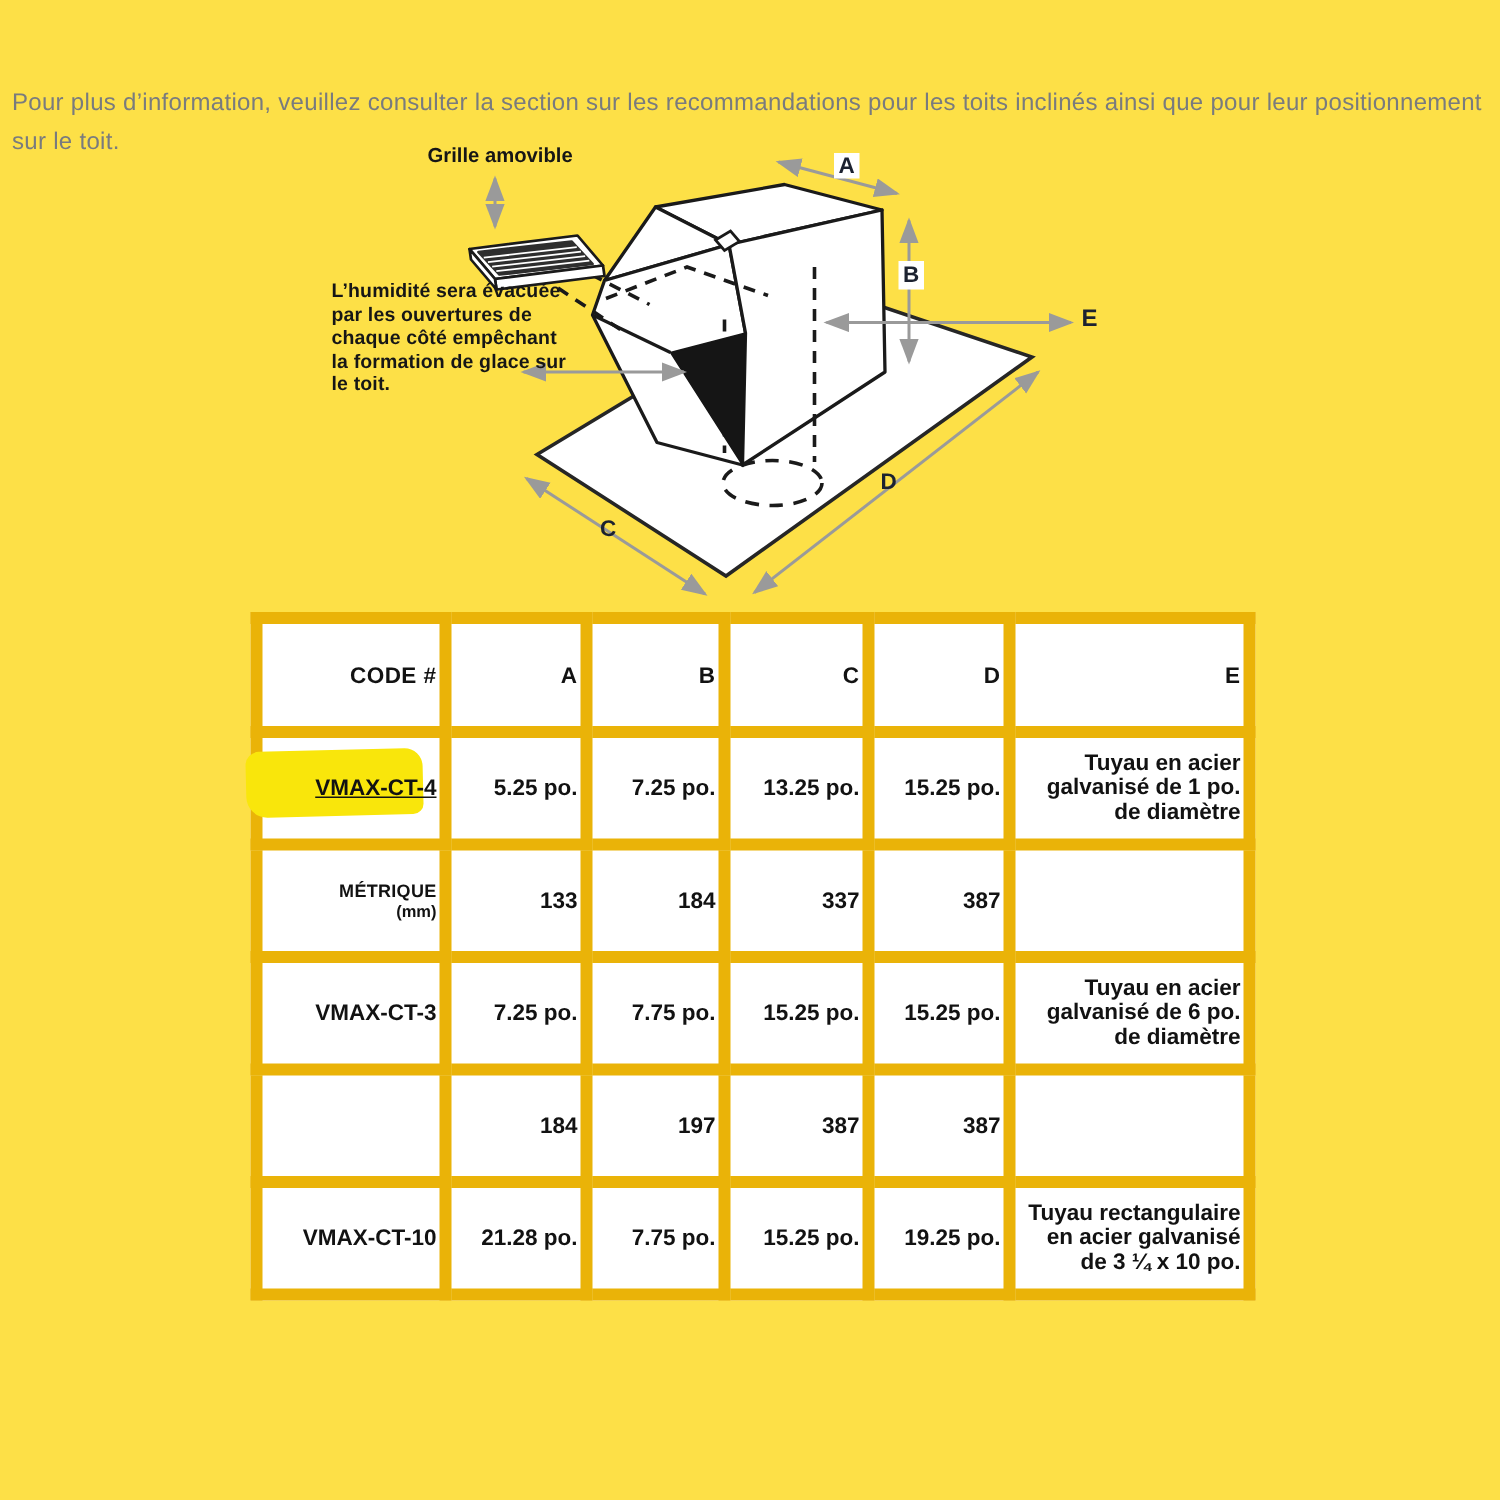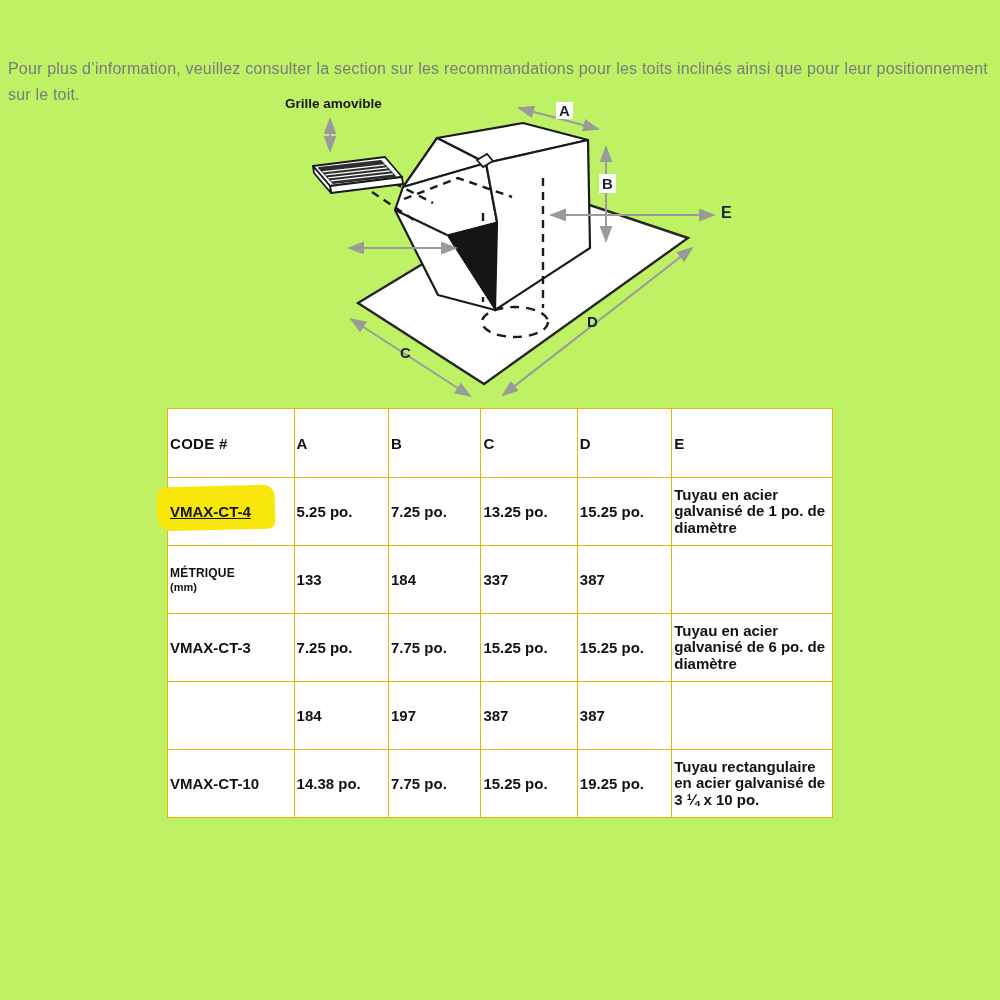--- a/index.html
+++ b/index.html
@@ -1,17 +1,17 @@
 <!DOCTYPE html>
 <html><head>
 <meta charset="utf-8">
 <style>
   html,body{margin:0;padding:0;background:#ffffff;}
   .page{
-    position:relative;width:1000px;height:1000px;background:#bef264;overflow:hidden;
+    position:relative;width:1000px;height:1000px;background:#fde047;overflow:hidden;
     font-family:"Liberation Sans", sans-serif;color:#1a1a1a;
   }
   .intro{
     position:absolute;left:8px;top:56px;width:990px;margin:0;
     font-size:16px;line-height:26px;letter-spacing:.2px;color:#797b7e;font-weight:500;
   }
   
   .diagram{position:absolute;left:0;top:0;width:828px;height:410px;}
   .diagram svg{position:absolute;left:200px;top:92px;width:560px;height:320px;}
   .lbl{position:absolute;font-weight:bold;color:#161616;}
@@ -22,21 +22,21 @@
   .dimB{left:599px;top:174px;background:#fff;padding:1px 3px;}
   .dimC{left:400px;top:344px;}
   .dimD{left:587px;top:313px;}
   .dimE{left:721px;top:204px;font-size:16px;}
   
   table.spec{
     position:absolute;left:167px;top:408px;width:666px;
     border-collapse:collapse;table-layout:fixed;background:#fff;
   }
   table.spec th,table.spec td{
-    border:1px solid #eab308;text-align:left;vertical-align:middle;
+    border:8px solid #eab308;text-align:right;vertical-align:middle;
     font-weight:bold;color:#121212;padding:2px;
   }
   table.spec th{height:64px;font-size:15px;letter-spacing:.3px;}
   table.spec td{height:63px;font-size:15px;}
   col.c-code{width:126px;} col.c-a{width:94px;} col.c-b{width:92px;}
   col.c-c{width:96px;} col.c-d{width:94px;} col.c-e{width:160px;}
   td.e-cell{font-size:13px;line-height:16.5px;padding:2px 6px;}
   td.code-cell{position:relative;}
   .metric-main{font-size:12px;letter-spacing:.2px;}
   .metric-sub{font-size:11px;margin-top:1px;}
@@ -102,20 +102,21 @@
         <line x1="349" y1="248" x2="456" y2="248" marker-start="url(#ah)" marker-end="url(#ah)"></line>
         <line x1="519" y1="108" x2="598" y2="129" marker-start="url(#ah)" marker-end="url(#ah)"></line>
         <line x1="606" y1="147" x2="606" y2="241" marker-start="url(#ah)" marker-end="url(#ah)"></line>
         <line x1="351" y1="319" x2="470" y2="396" marker-start="url(#ah)" marker-end="url(#ah)"></line>
         <line x1="503" y1="395" x2="692" y2="248" marker-start="url(#ah)" marker-end="url(#ah)"></line>
         <line x1="551" y1="215" x2="714" y2="215" marker-start="url(#ah)" marker-end="url(#ah)"></line>
       </g>
     </svg>
 
     <div class="lbl grille-lbl">Grille amovible</div>
+    <div class="lbl note">L’humidité sera évacuée par les ouvertures de chaque côté empêchant la formation de glace sur le toit.</div>
     <div class="dim dimA">A</div>
     <div class="dim dimB">B</div>
     <div class="dim dimC">C</div>
     <div class="dim dimD">D</div>
     <div class="dim dimE">E</div>
   </div>
 
   <table class="spec">
     <colgroup>
       <col class="c-code">
@@ -169,21 +170,21 @@
       <tr>
         <td class="code-cell"></td>
         <td>184</td>
         <td>197</td>
         <td>387</td>
         <td>387</td>
         <td class="e-cell"></td>
       </tr>
       <tr>
         <td class="code-cell">VMAX-CT-10</td>
-        <td>14.38 po.</td>
+        <td>21.28 po.</td>
         <td>7.75 po.</td>
         <td>15.25 po.</td>
         <td>19.25 po.</td>
         <td class="e-cell">Tuyau rectangulaire en acier galvanisé de 3 ¼ x 10 po.</td>
       </tr>
     </tbody>
   </table>
 
 </div>
 

